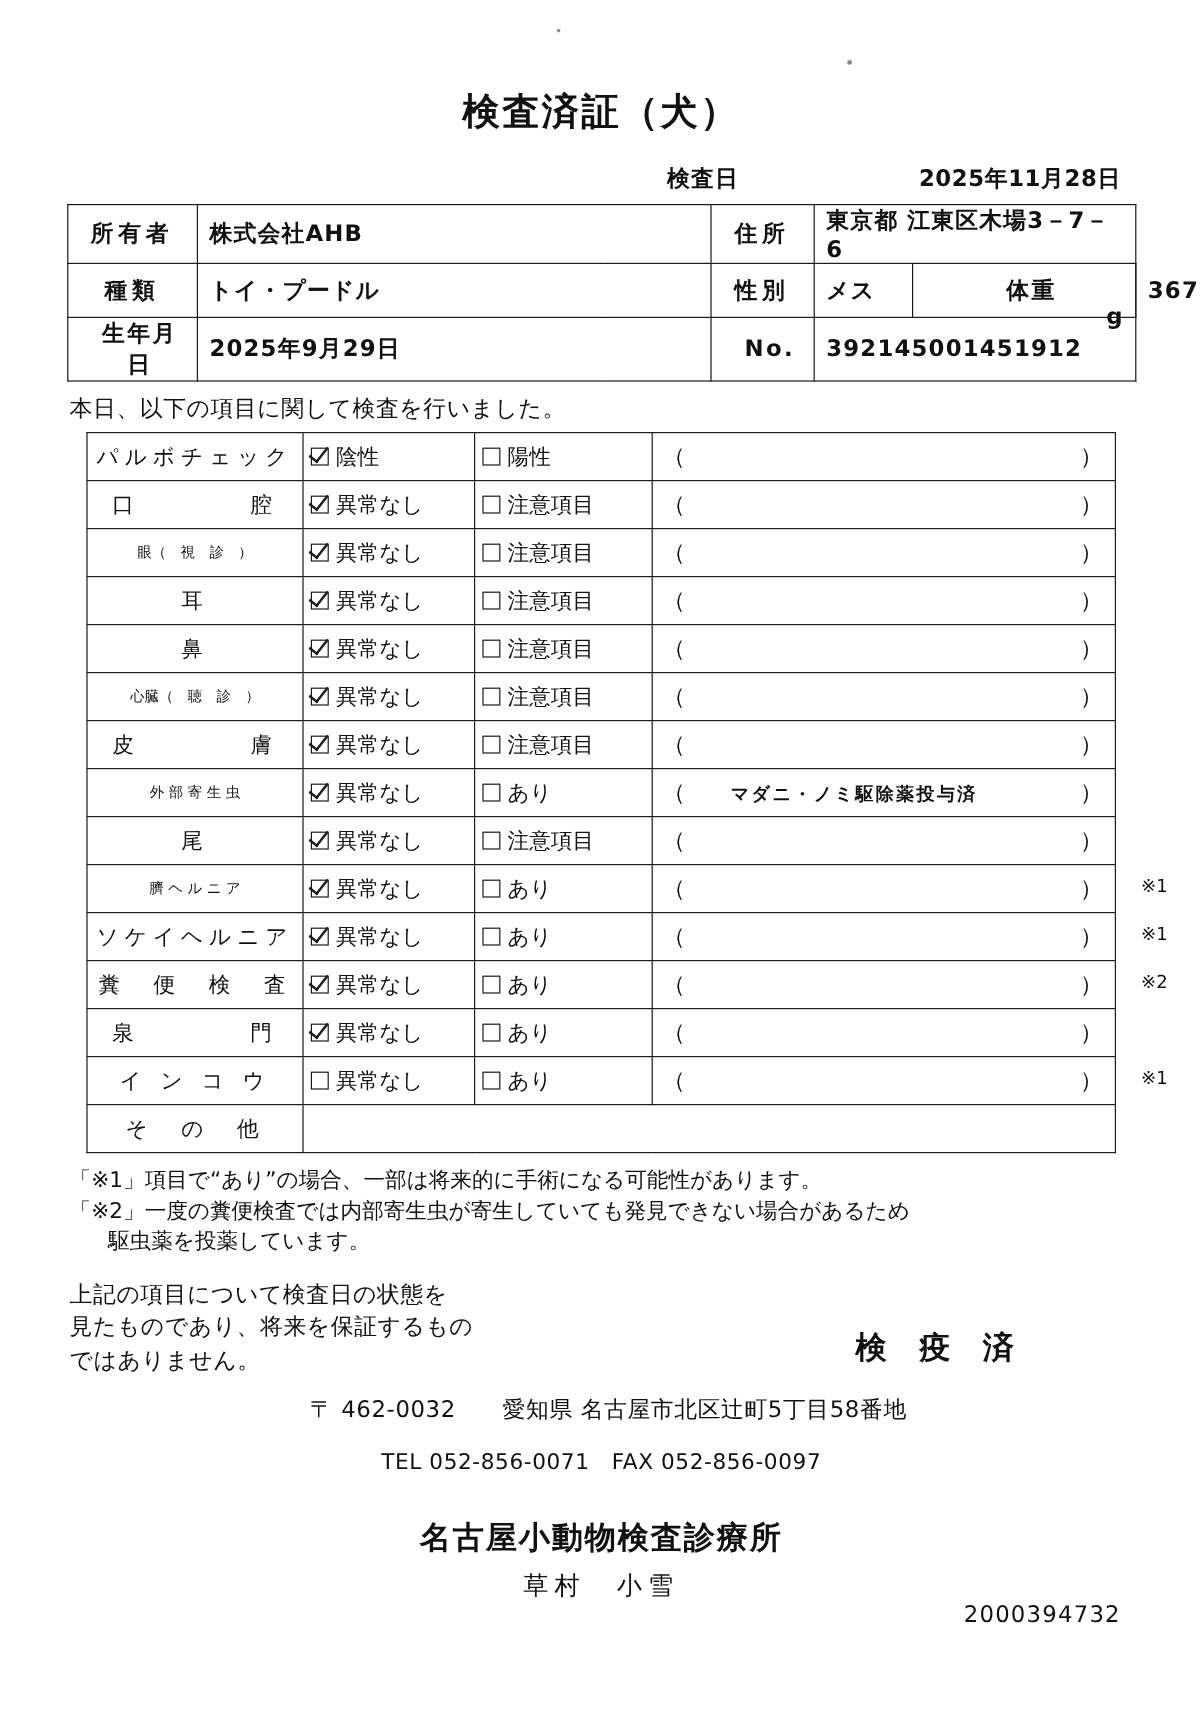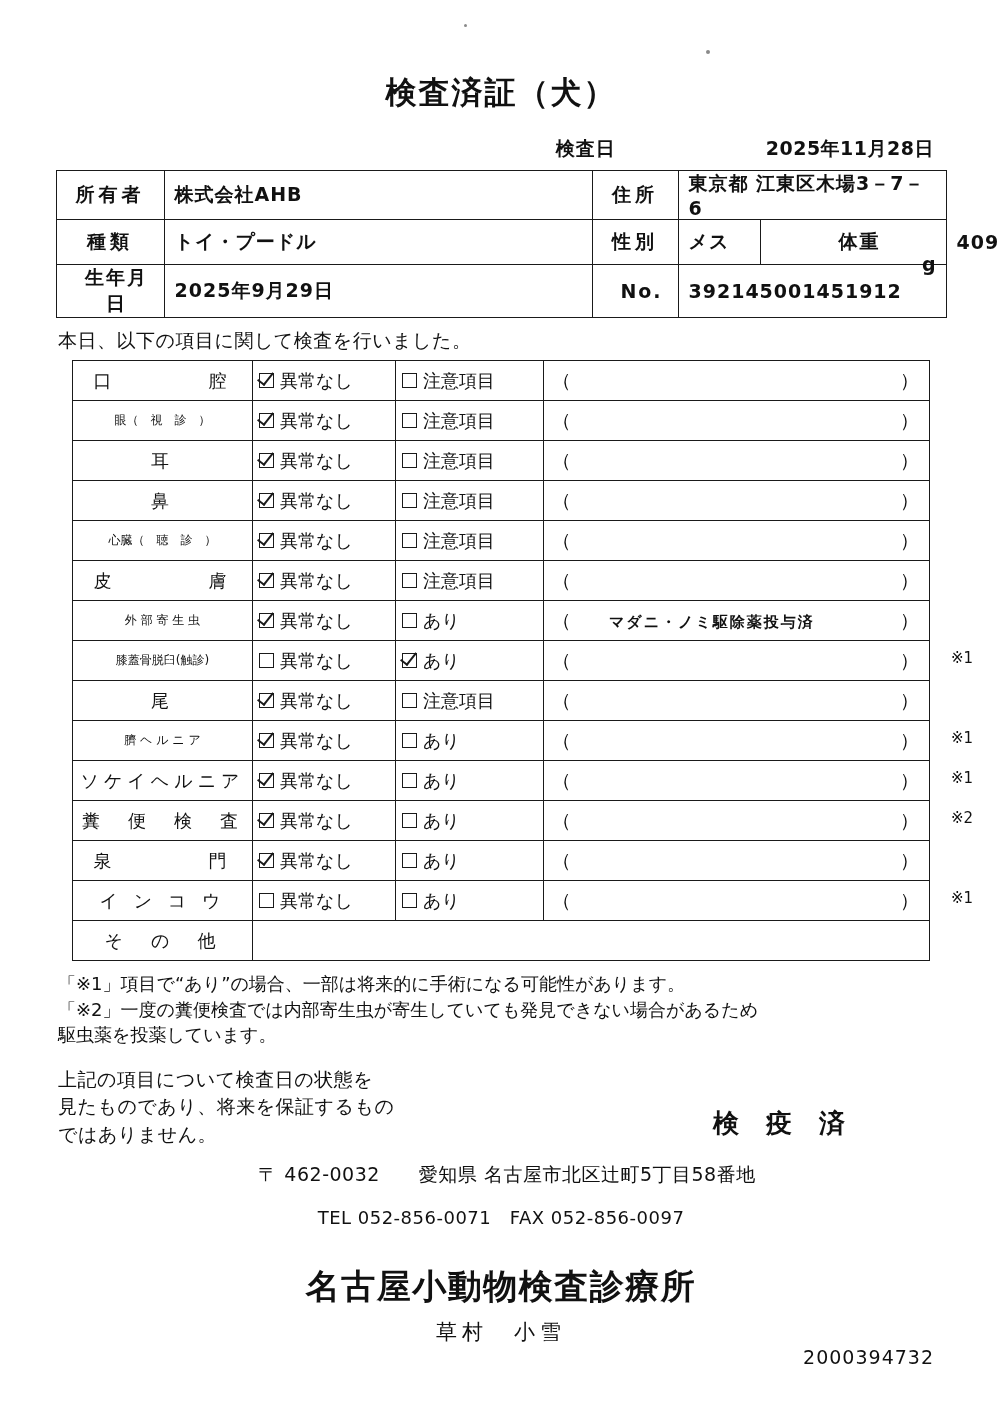--- a/index.html
+++ b/index.html
@@ -158,21 +158,21 @@
     text-align: center;
     letter-spacing: 5px;
   }
 
   
   .footnotes {
     margin: 10px 0 0 58px;
     font-size: 18px;
     line-height: 1.42;
   }
-  .footnotes .indent { }
+  .footnotes .indent { margin-left: 32px; }
 
   
   .bottom {
     position: relative;
     margin-top: 18px;
   }
   .statement {
     margin-left: 58px;
     font-size: 19px;
     line-height: 1.45;
@@ -194,21 +194,21 @@
     margin-left: 12px;
   }
   .tel {
     text-align: center;
     font-size: 18px;
     margin-top: 18px;
     letter-spacing: 0.5px;
   }
   .clinic {
     text-align: center;
-    font-size: 34px;
+    font-size: 26px;
     font-weight: 700;
     margin-top: 34px;
     letter-spacing: 1.5px;
   }
   .vet {
     text-align: center;
     font-size: 21px;
     margin-top: 8px;
     letter-spacing: 5px;
   }
@@ -255,38 +255,44 @@
       <td class="hdr">住所</td>
       <td class="val" colspan="2">東京都 江東区木場3－7－6</td>
     </tr>
     <tr>
       <td class="hdr">種類</td>
       <td class="val" colspan="2">トイ・プードル</td>
       <td class="hdr">性別</td>
       <td class="val">メス</td>
       <td class="hdr tight">体重</td>
       <td class="val right">
-        <span>409</span>
+        <span>367</span>
         <span class="unit">g</span>
       </td>
     </tr>
     <tr>
       <td class="hdr tight">生年月日</td>
       <td class="val" colspan="2">2025年9月29日</td>
       <td class="hdr tight">No.</td>
       <td class="val" colspan="2">392145001451912</td>
     </tr>
   </tbody>
     </table>
 
   <div class="intro">本日、以下の項目に関して検査を行いました。</div>
 
   <table class="checks">
     <tbody id="checklist-body">
         <tr class="row">
+          <td class="item">パルボチェック</td>
+          <td class="opt1"><span class="box checked"></span><span>陰性</span></td>
+          <td class="opt2"><span class="box"></span><span>陽性</span></td>
+          <td class="note"><span class="paren-open">（</span><span class="note-text"></span><span class="paren-close">）</span></td>
+        </tr>
+        <tr class="row">
           <td class="item">口　　　　腔</td>
           <td class="opt1"><span class="box checked"></span><span>異常なし</span></td>
           <td class="opt2"><span class="box"></span><span>注意項目</span></td>
           <td class="note"><span class="paren-open">（</span><span class="note-text"></span><span class="paren-close">）</span></td>
         </tr>
         <tr class="row">
           <td class="item narrow">眼（　視　診　）</td>
           <td class="opt1"><span class="box checked"></span><span>異常なし</span></td>
           <td class="opt2"><span class="box"></span><span>注意項目</span></td>
           <td class="note"><span class="paren-open">（</span><span class="note-text"></span><span class="paren-close">）</span></td>
@@ -313,26 +319,20 @@
           <td class="item">皮　　　　膚</td>
           <td class="opt1"><span class="box checked"></span><span>異常なし</span></td>
           <td class="opt2"><span class="box"></span><span>注意項目</span></td>
           <td class="note"><span class="paren-open">（</span><span class="note-text"></span><span class="paren-close">）</span></td>
         </tr>
         <tr class="row">
           <td class="item narrow">外 部 寄 生 虫</td>
           <td class="opt1"><span class="box checked"></span><span>異常なし</span></td>
           <td class="opt2"><span class="box"></span><span>あり</span></td>
           <td class="note"><span class="paren-open">（</span><span class="note-text">マダニ・ノミ駆除薬投与済</span><span class="paren-close">）</span></td>
-        </tr>
-        <tr class="row">
-          <td class="item narrow">膝蓋骨脱臼(触診)</td>
-          <td class="opt1"><span class="box"></span><span>異常なし</span></td>
-          <td class="opt2"><span class="box checked"></span><span>あり</span></td>
-          <td class="note"><span class="paren-open">（</span><span class="note-text"></span><span class="paren-close">）</span><span class="ref-mark">※1</span></td>
         </tr>
         <tr class="row">
           <td class="item">尾</td>
           <td class="opt1"><span class="box checked"></span><span>異常なし</span></td>
           <td class="opt2"><span class="box"></span><span>注意項目</span></td>
           <td class="note"><span class="paren-open">（</span><span class="note-text"></span><span class="paren-close">）</span></td>
         </tr>
         <tr class="row">
           <td class="item narrow">臍 ヘ ル ニ ア</td>
           <td class="opt1"><span class="box checked"></span><span>異常なし</span></td>

